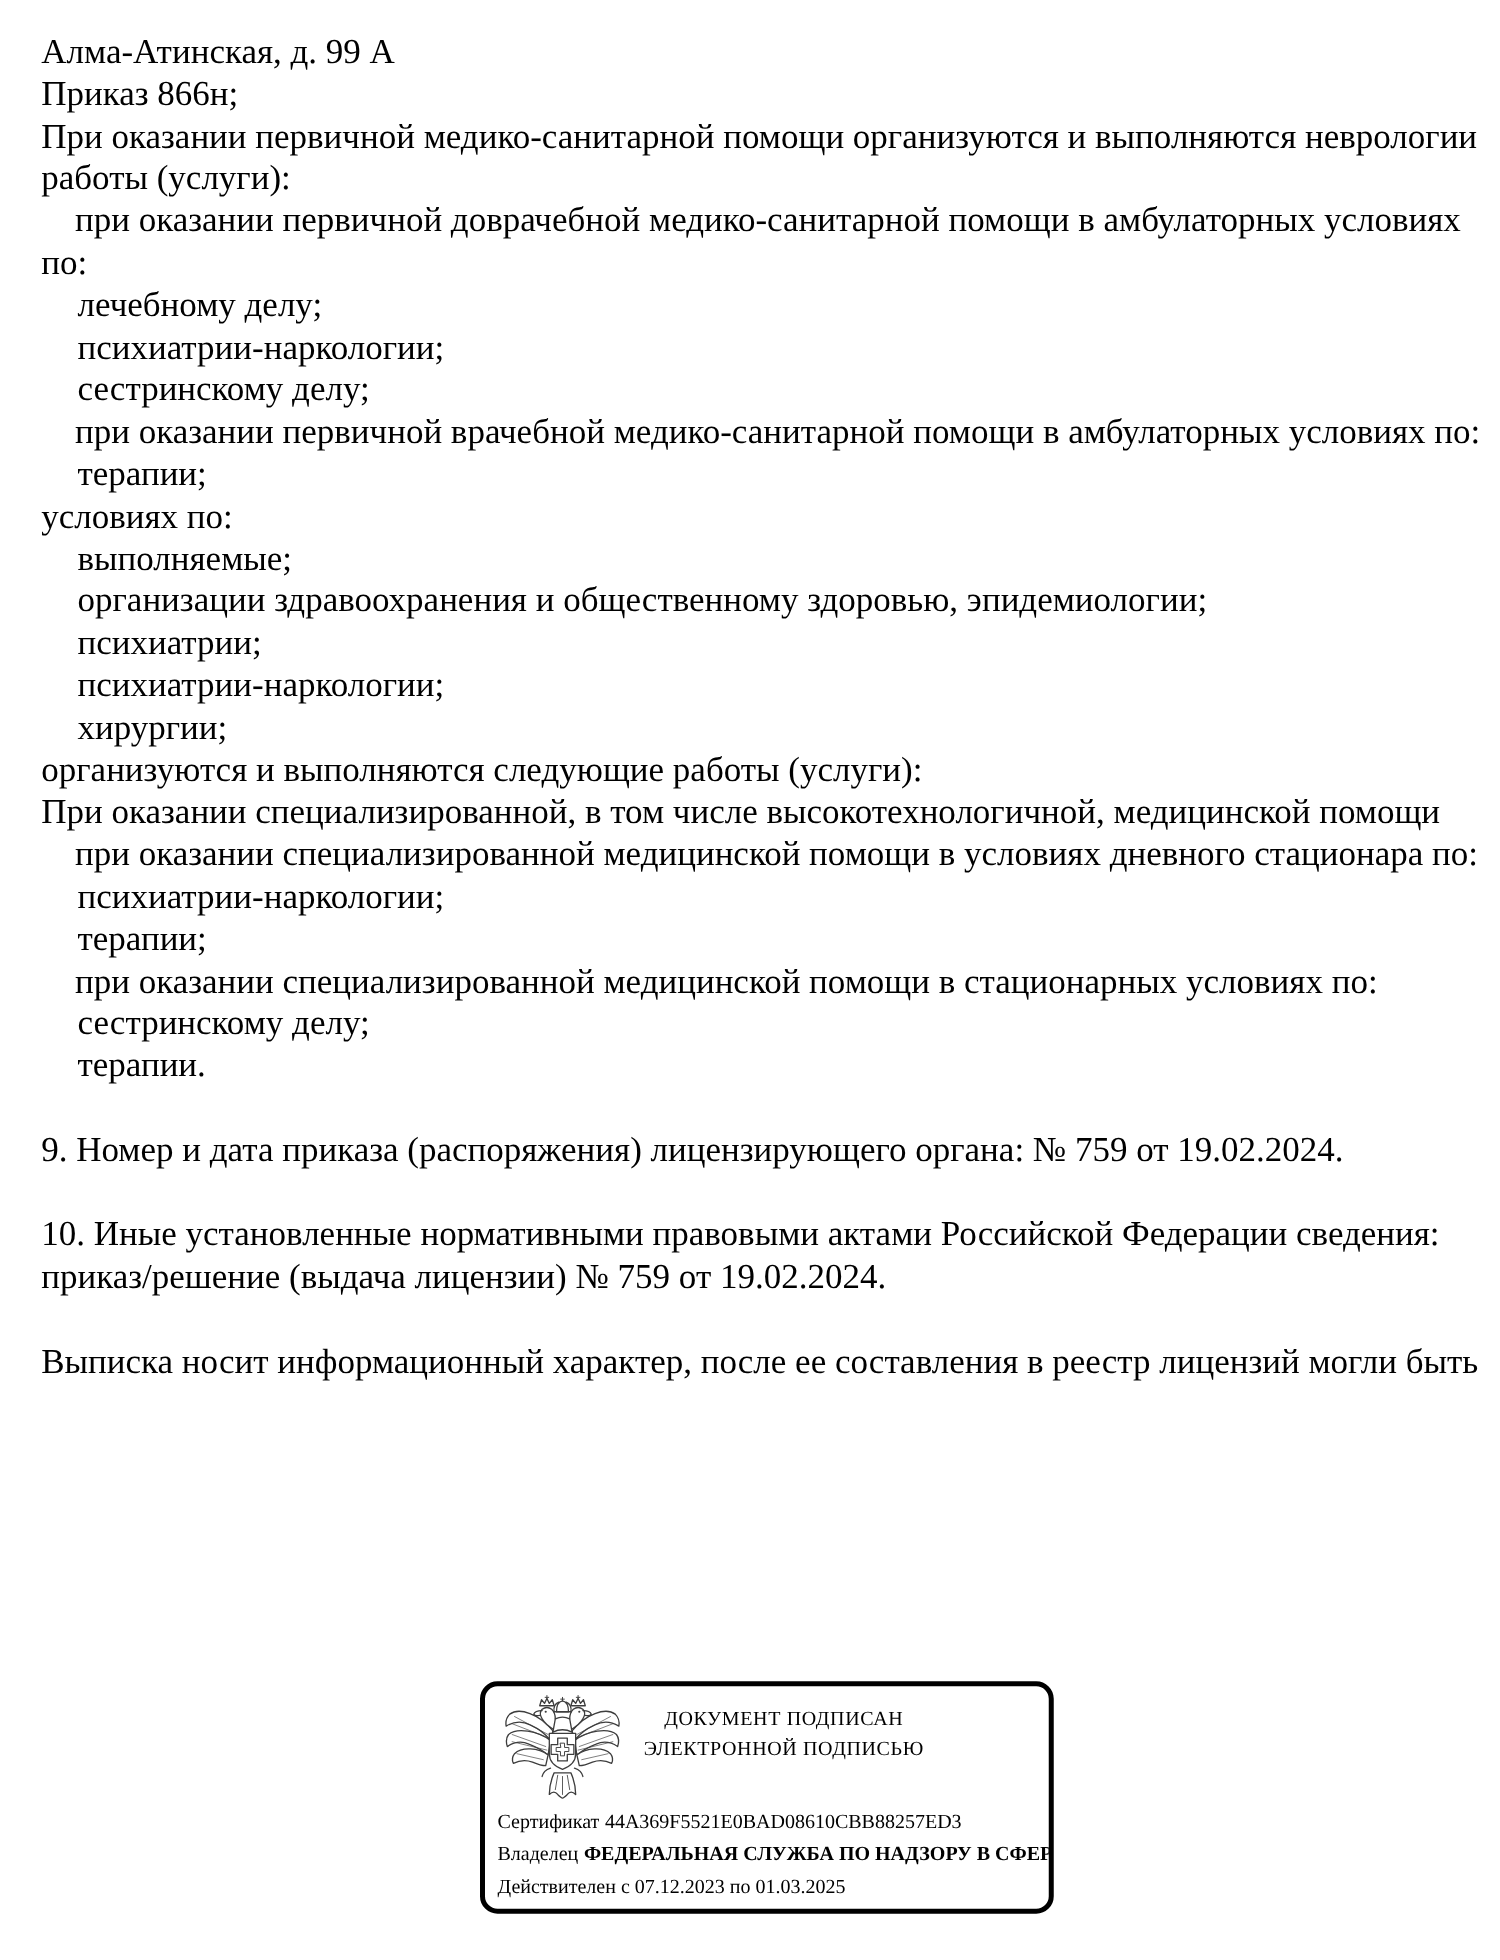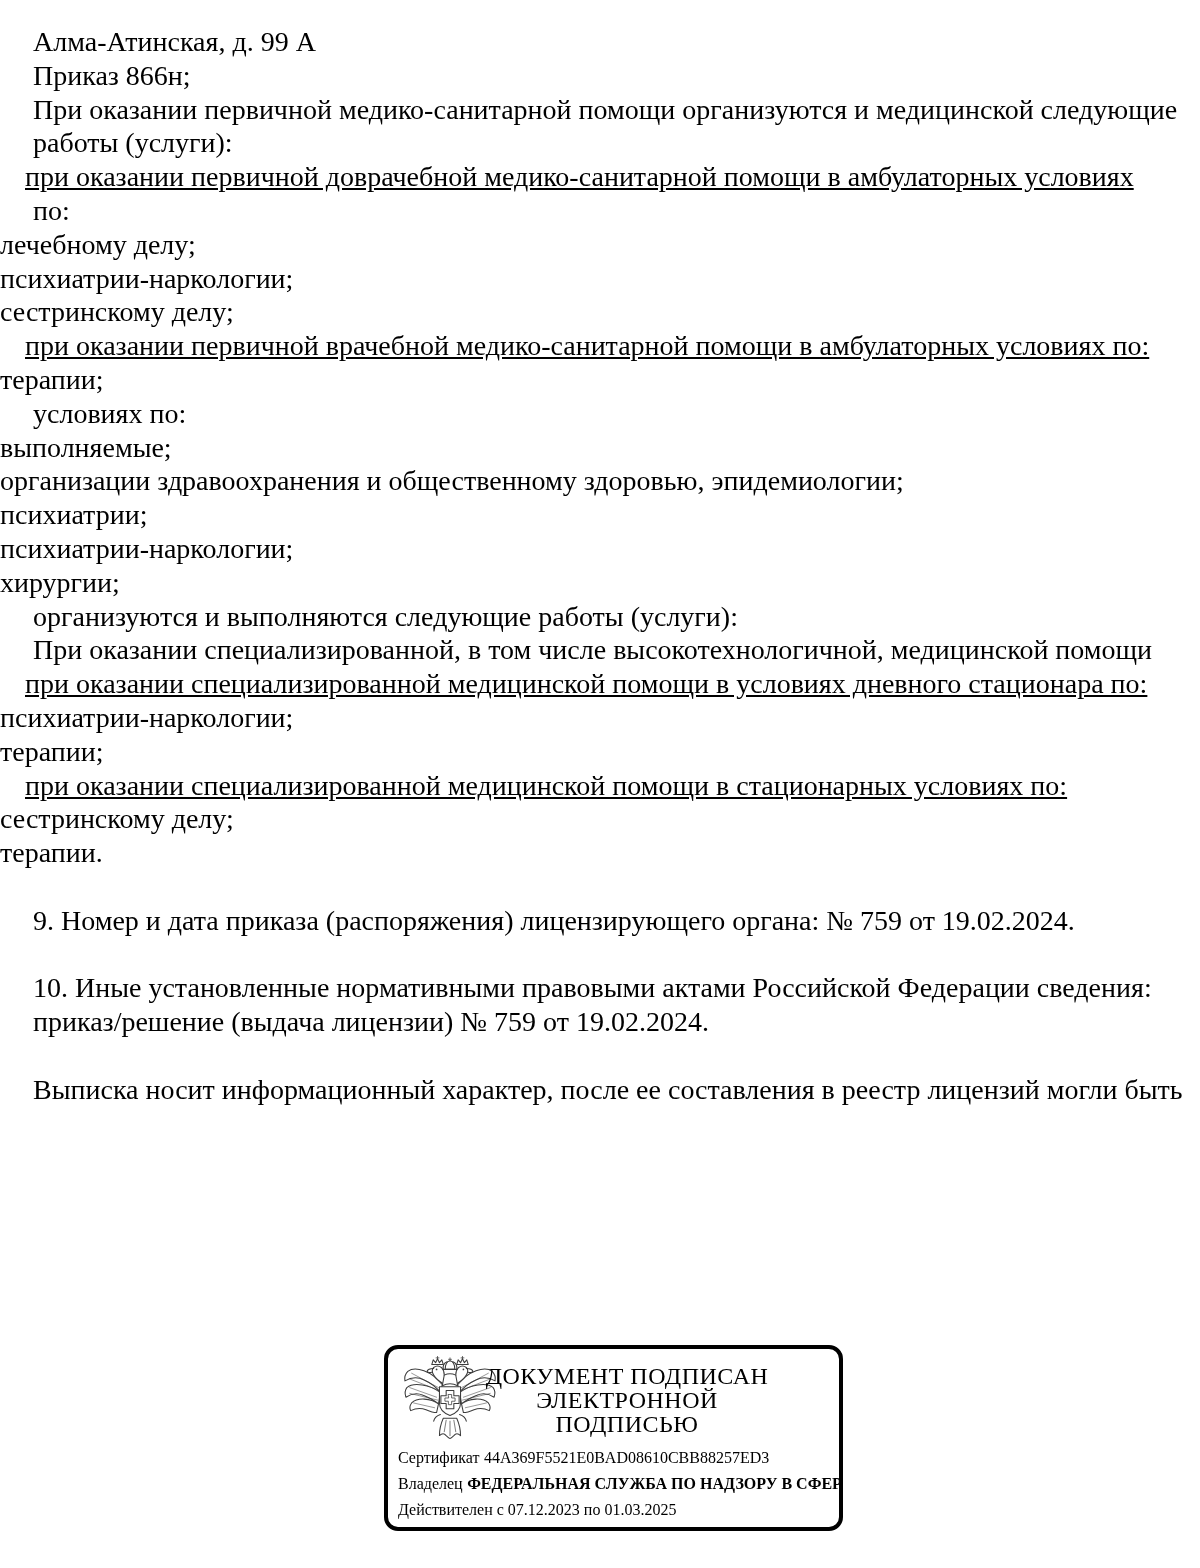--- a/index.html
+++ b/index.html
@@ -11,57 +11,57 @@
     position: relative;
     font-family: "Liberation Serif", "DejaVu Serif", serif;
     color: #000000;
   }
   .page { position: absolute; inset: 0; }
 
   
   .doc-text { position: absolute; left: 0; top: 25px; width: 1020px; }
   .tline { font-size: 28px; line-height: 33.8px; white-space: nowrap; }
   .ind0 { padding-left: 33px; }
-  .ind1 { padding-left: 25px; text-decoration: underline; }
-  .ind2 { }
+  .ind1 { padding-left: 60px; }
+  .ind2 { padding-left: 62px; }
 
   
   .stamp {
     position: absolute;
     left: 384px; top: 1345px;
     width: 459px; height: 186px;
     box-sizing: border-box;
     border: 4px solid #000000;
     border-radius: 14px;
     background: #ffffff;
     overflow: hidden;
   }
   .emblem { position: absolute; left: 14px; top: 6px; }
   .stamp-title {
     position: absolute; left: 94px; top: 15px; width: 290px;
     text-align: center;
-    font-size: 24px; line-height: 24px; letter-spacing: 0.5px;
+    font-size: 16px; line-height: 24px; letter-spacing: 0.5px;
   }
   .stamp-details {
     position: absolute; left: 10px; top: 96px;
     font-size: 16px; line-height: 26px;
     white-space: nowrap;
   }
   .lbl { margin-right: 0.28em; }
   .bold { font-weight: bold; }
 </style>
 </head>
 <body>
 
 <div class="page">
 
   <div class="doc-text">
       <div class="tline ind0">Алма-Атинская, д. 99 А</div>
       <div class="tline ind0">Приказ 866н;</div>
-      <div class="tline ind0">При оказании первичной медико-санитарной помощи организуются и медицинской следующие</div>
+      <div class="tline ind0">При оказании первичной медико-санитарной помощи организуются и выполняются неврологии</div>
       <div class="tline ind0">работы (услуги):</div>
       <div class="tline ind1">при оказании первичной доврачебной медико-санитарной помощи в амбулаторных условиях</div>
       <div class="tline ind0">по:</div>
       <div class="tline ind2">лечебному делу;</div>
       <div class="tline ind2">психиатрии-наркологии;</div>
       <div class="tline ind2">сестринскому делу;</div>
       <div class="tline ind1">при оказании первичной врачебной медико-санитарной помощи в амбулаторных условиях по:</div>
       <div class="tline ind2">терапии;</div>
       <div class="tline ind0">условиях по:</div>
       <div class="tline ind2">выполняемые;</div>

